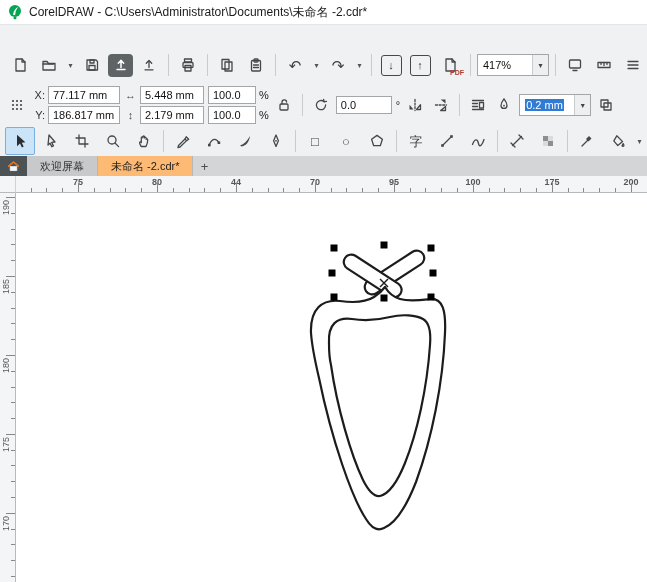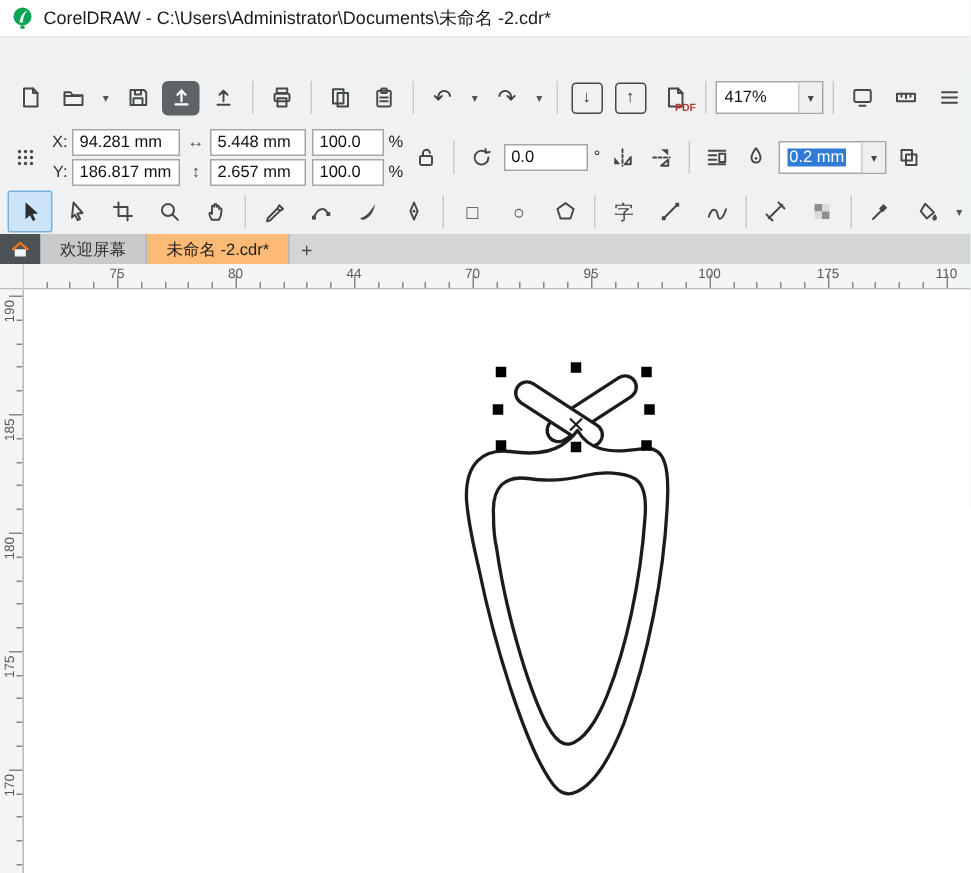--- a/index.html
+++ b/index.html
@@ -53,21 +53,21 @@
   
   .tabbar{position:absolute;top:156px;left:0;right:0;height:20px;background:#d3d5d7;display:flex;align-items:stretch;}
   .home-tab{width:27px;background:#4d5254;display:flex;align-items:center;justify-content:center;flex:none;}
   .tab{display:flex;align-items:center;padding:0 13px;font-size:11px;color:#333;background:#c7c9cb;border-right:1px solid #b5b7b9;white-space:nowrap;flex:none;}
   .tab.active{background:#fdba74;color:#1d1d1d;}
   .plus{width:22px;display:flex;align-items:center;justify-content:center;font-size:13px;color:#4a4e50;flex:none;}
 
   
   .corner{position:absolute;left:0;top:176px;width:16px;height:17px;background:#f4f5f6;border-bottom:1px solid #b7babc;border-right:1px solid #cfd1d3;box-sizing:border-box;}
   .hruler{position:absolute;left:16px;top:176px;width:631px;height:17px;background:#f4f5f6;border-bottom:1px solid #b7babc;box-sizing:border-box;overflow:hidden;}
-  .hnum{position:absolute;top:1px;font-size:9px;color:#55585a;transform:translateX(-50%);}
+  .hnum{position:absolute;top:1px;font-size:9px;color:#55585a;transform:translateX(-50%);font-weight:bold;}
   .htick{position:absolute;bottom:0;width:1px;height:4px;background:#85888b;}
   .htick.major{height:9px;}
   .vruler{position:absolute;left:0;top:193px;width:16px;height:389px;background:#f4f5f6;border-right:1px solid #b7babc;box-sizing:border-box;overflow:hidden;}
   .vnum{position:absolute;left:1px;font-size:9px;color:#55585a;writing-mode:vertical-rl;transform:rotate(180deg);}
   .vtick{position:absolute;right:0;height:1px;width:4px;background:#85888b;}
   .vtick.major{width:9px;}
 
   
   .canvas{position:absolute;left:16px;top:193px;width:631px;height:389px;background:#ffffff;}
   svg{display:block;}
@@ -204,35 +204,35 @@
             <circle cx="12" cy="8" r="1.1"></circle>
             <circle cx="4" cy="12" r="1.1"></circle>
             <circle cx="8" cy="12" r="1.1"></circle>
             <circle cx="12" cy="12" r="1.1"></circle>
           </g>
         </svg>
     </div>
     <div class="stack">
       <div class="prow">
         <span class="plabel">X:</span>
-        <span class="pfield w64">94.281 mm</span>
+        <span class="pfield w64">77.117 mm</span>
       </div>
       <div class="prow">
         <span class="plabel">Y:</span>
         <span class="pfield w64">186.817 mm</span>
       </div>
     </div>
     <div class="stack">
       <div class="prow">
         <span class="pic">↔</span>
         <span class="pfield w56">5.448 mm</span>
       </div>
       <div class="prow">
         <span class="pic">↕</span>
-        <span class="pfield w56">2.657 mm</span>
+        <span class="pfield w56">2.179 mm</span>
       </div>
     </div>
     <div class="stack">
       <div class="prow">
         <span class="pfield w40">100.0</span>
         <span>%</span>
       </div>
       <div class="prow">
         <span class="pfield w40">100.0</span>
         <span>%</span>
@@ -422,21 +422,21 @@
 
   <div class="corner"></div>
   <div class="hruler" id="hruler">
     <span class="hnum" style="left:62px">75</span>
     <span class="hnum" style="left:141px">80</span>
     <span class="hnum" style="left:220px">44</span>
     <span class="hnum" style="left:299px">70</span>
     <span class="hnum" style="left:378px">95</span>
     <span class="hnum" style="left:457px">100</span>
     <span class="hnum" style="left:536px">175</span>
-    <span class="hnum" style="left:615px">110</span>
+    <span class="hnum" style="left:615px">200</span>
   <div class="htick" style="left: 14.6px;"></div>
       <div class="htick" style="left: 30.4px;"></div>
       <div class="htick" style="left: 46.2px;"></div>
       <div class="htick major" style="left: 62px;"></div>
       <div class="htick" style="left: 77.8px;"></div>
       <div class="htick" style="left: 93.6px;"></div>
       <div class="htick" style="left: 109.4px;"></div>
       <div class="htick" style="left: 125.2px;"></div>
       <div class="htick major" style="left: 140.9px;"></div>
       <div class="htick" style="left: 156.7px;"></div>

